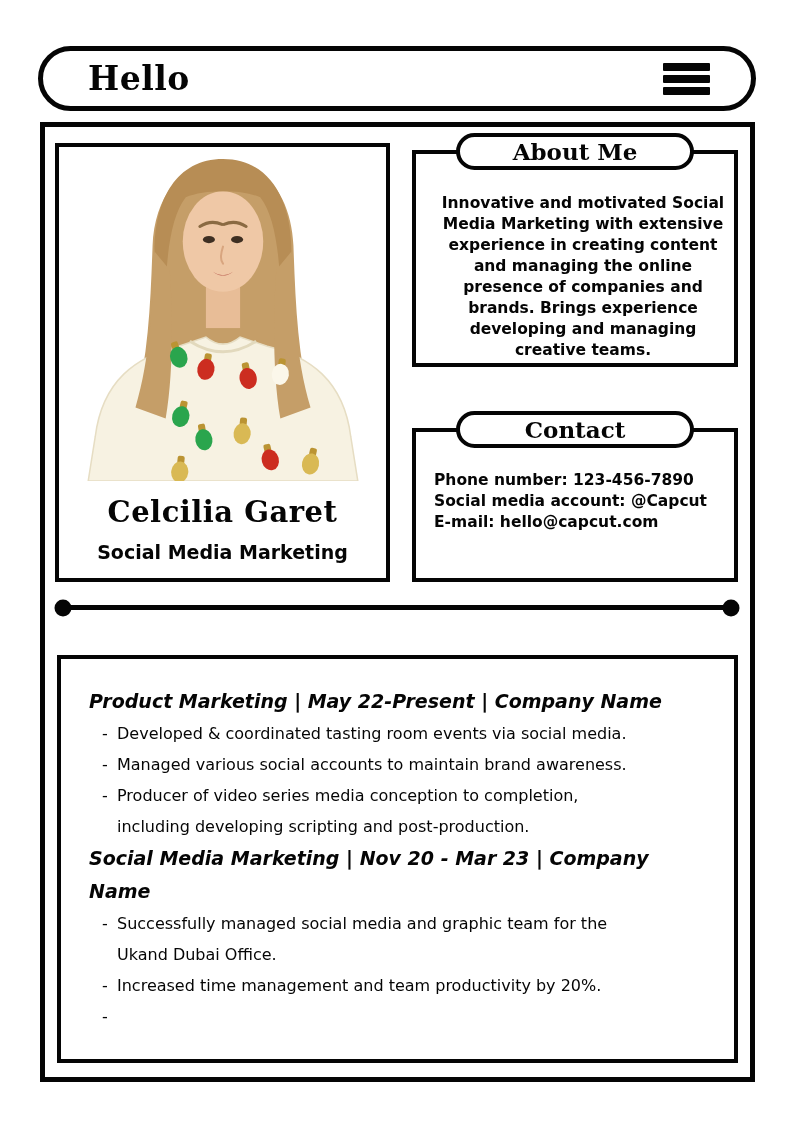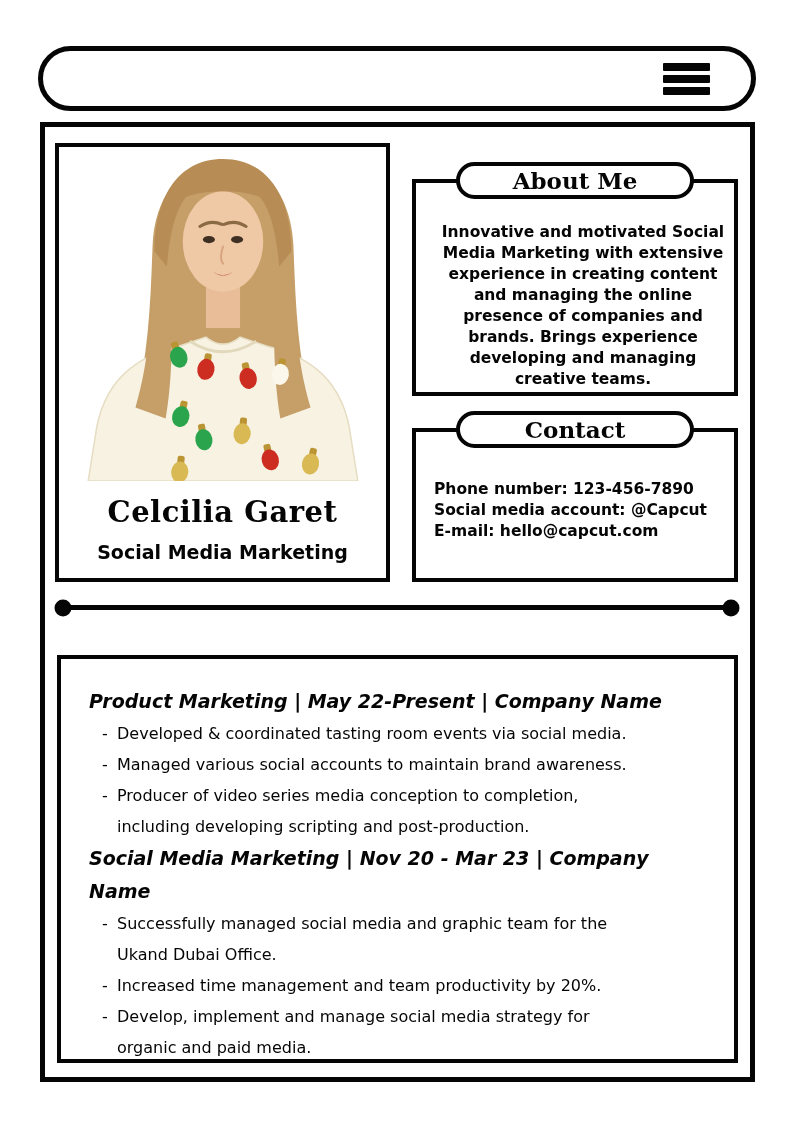--- a/index.html
+++ b/index.html
@@ -24,30 +24,30 @@
   .photo-card{position:absolute;left:55px;top:143px;width:335px;height:439px;
               border:4px solid #050505;box-sizing:border-box;background:#fff;text-align:center;}
   .photo{display:block;margin:2px auto 0;width:302px;height:332px;}
   .name{position:absolute;left:0;right:0;top:348px;
         font-family:"DejaVu Serif",serif;font-weight:bold;font-size:29px;letter-spacing:.5px;}
   .role{position:absolute;left:0;right:0;top:394px;font-size:19px;font-weight:600;}
 
   
   .card{position:absolute;left:412px;width:326px;border:4px solid #050505;
         box-sizing:border-box;background:#fff;}
-  .about-card{top:179px;height:217px;}
+  .about-card{top:150px;height:217px;}
   .contact-card{top:428px;height:154px;}
   .pill{position:absolute;left:50%;transform:translateX(-50%);background:#fff;
         border:4px solid #050505;border-radius:999px;font-family:"DejaVu Serif",serif;
         font-weight:bold;display:flex;align-items:center;justify-content:center;
         box-sizing:border-box;white-space:nowrap;}
   .pill-sm{top:-21px;width:238px;height:37px;font-size:23px;}
   .about-text{margin:0;position:absolute;left:18px;top:39px;width:298px;
               font-size:15.5px;font-weight:600;line-height:21px;text-align:center;}
-  .contact-list{position:absolute;left:18px;top:47px;width:298px;
+  .contact-list{position:absolute;left:18px;top:38px;width:298px;
                 font-size:15.5px;font-weight:600;line-height:21px;}
 
   
   .divider{position:absolute;left:63px;top:605px;width:668px;height:5px;background:#050505;}
   .dot{position:absolute;top:50%;width:17px;height:17px;background:#050505;
        border-radius:50%;transform:translate(-50%,-50%);}
   .dot-l{left:0;} .dot-r{left:100%;}
 
   
   .xp-card{position:absolute;left:57px;top:655px;width:681px;height:408px;
@@ -58,20 +58,21 @@
   .xp-li{display:flex;line-height:31px;font-size:16px;font-weight:500;}
   .dash{width:15px;flex:none;margin-left:13px;}
   .btxt{max-width:522px;}
 </style>
 </head>
 <body>
 
 <div class="page">
 
   <div class="hello-pill">
+    <span class="hello">Hello</span>
     <div class="menu">
       <span></span>
         <span></span>
         <span></span>
     </div>
   </div>
 
   <div class="frame"></div>
 
   <div class="photo-card">
@@ -187,18 +188,17 @@
         <div class="xp-li">
           <span class="dash">-</span>
           <span class="btxt">Successfully managed social media and graphic team for the Ukand Dubai Office.</span>
         </div>
         <div class="xp-li">
           <span class="dash">-</span>
           <span class="btxt">Increased time management and team productivity by 20%.</span>
         </div>
         <div class="xp-li">
           <span class="dash">-</span>
-          <span class="btxt">Develop, implement and manage social media strategy for organic and paid media.</span>
         </div>
       </div>
   </div>
 
 </div>
 
 </body></html>

